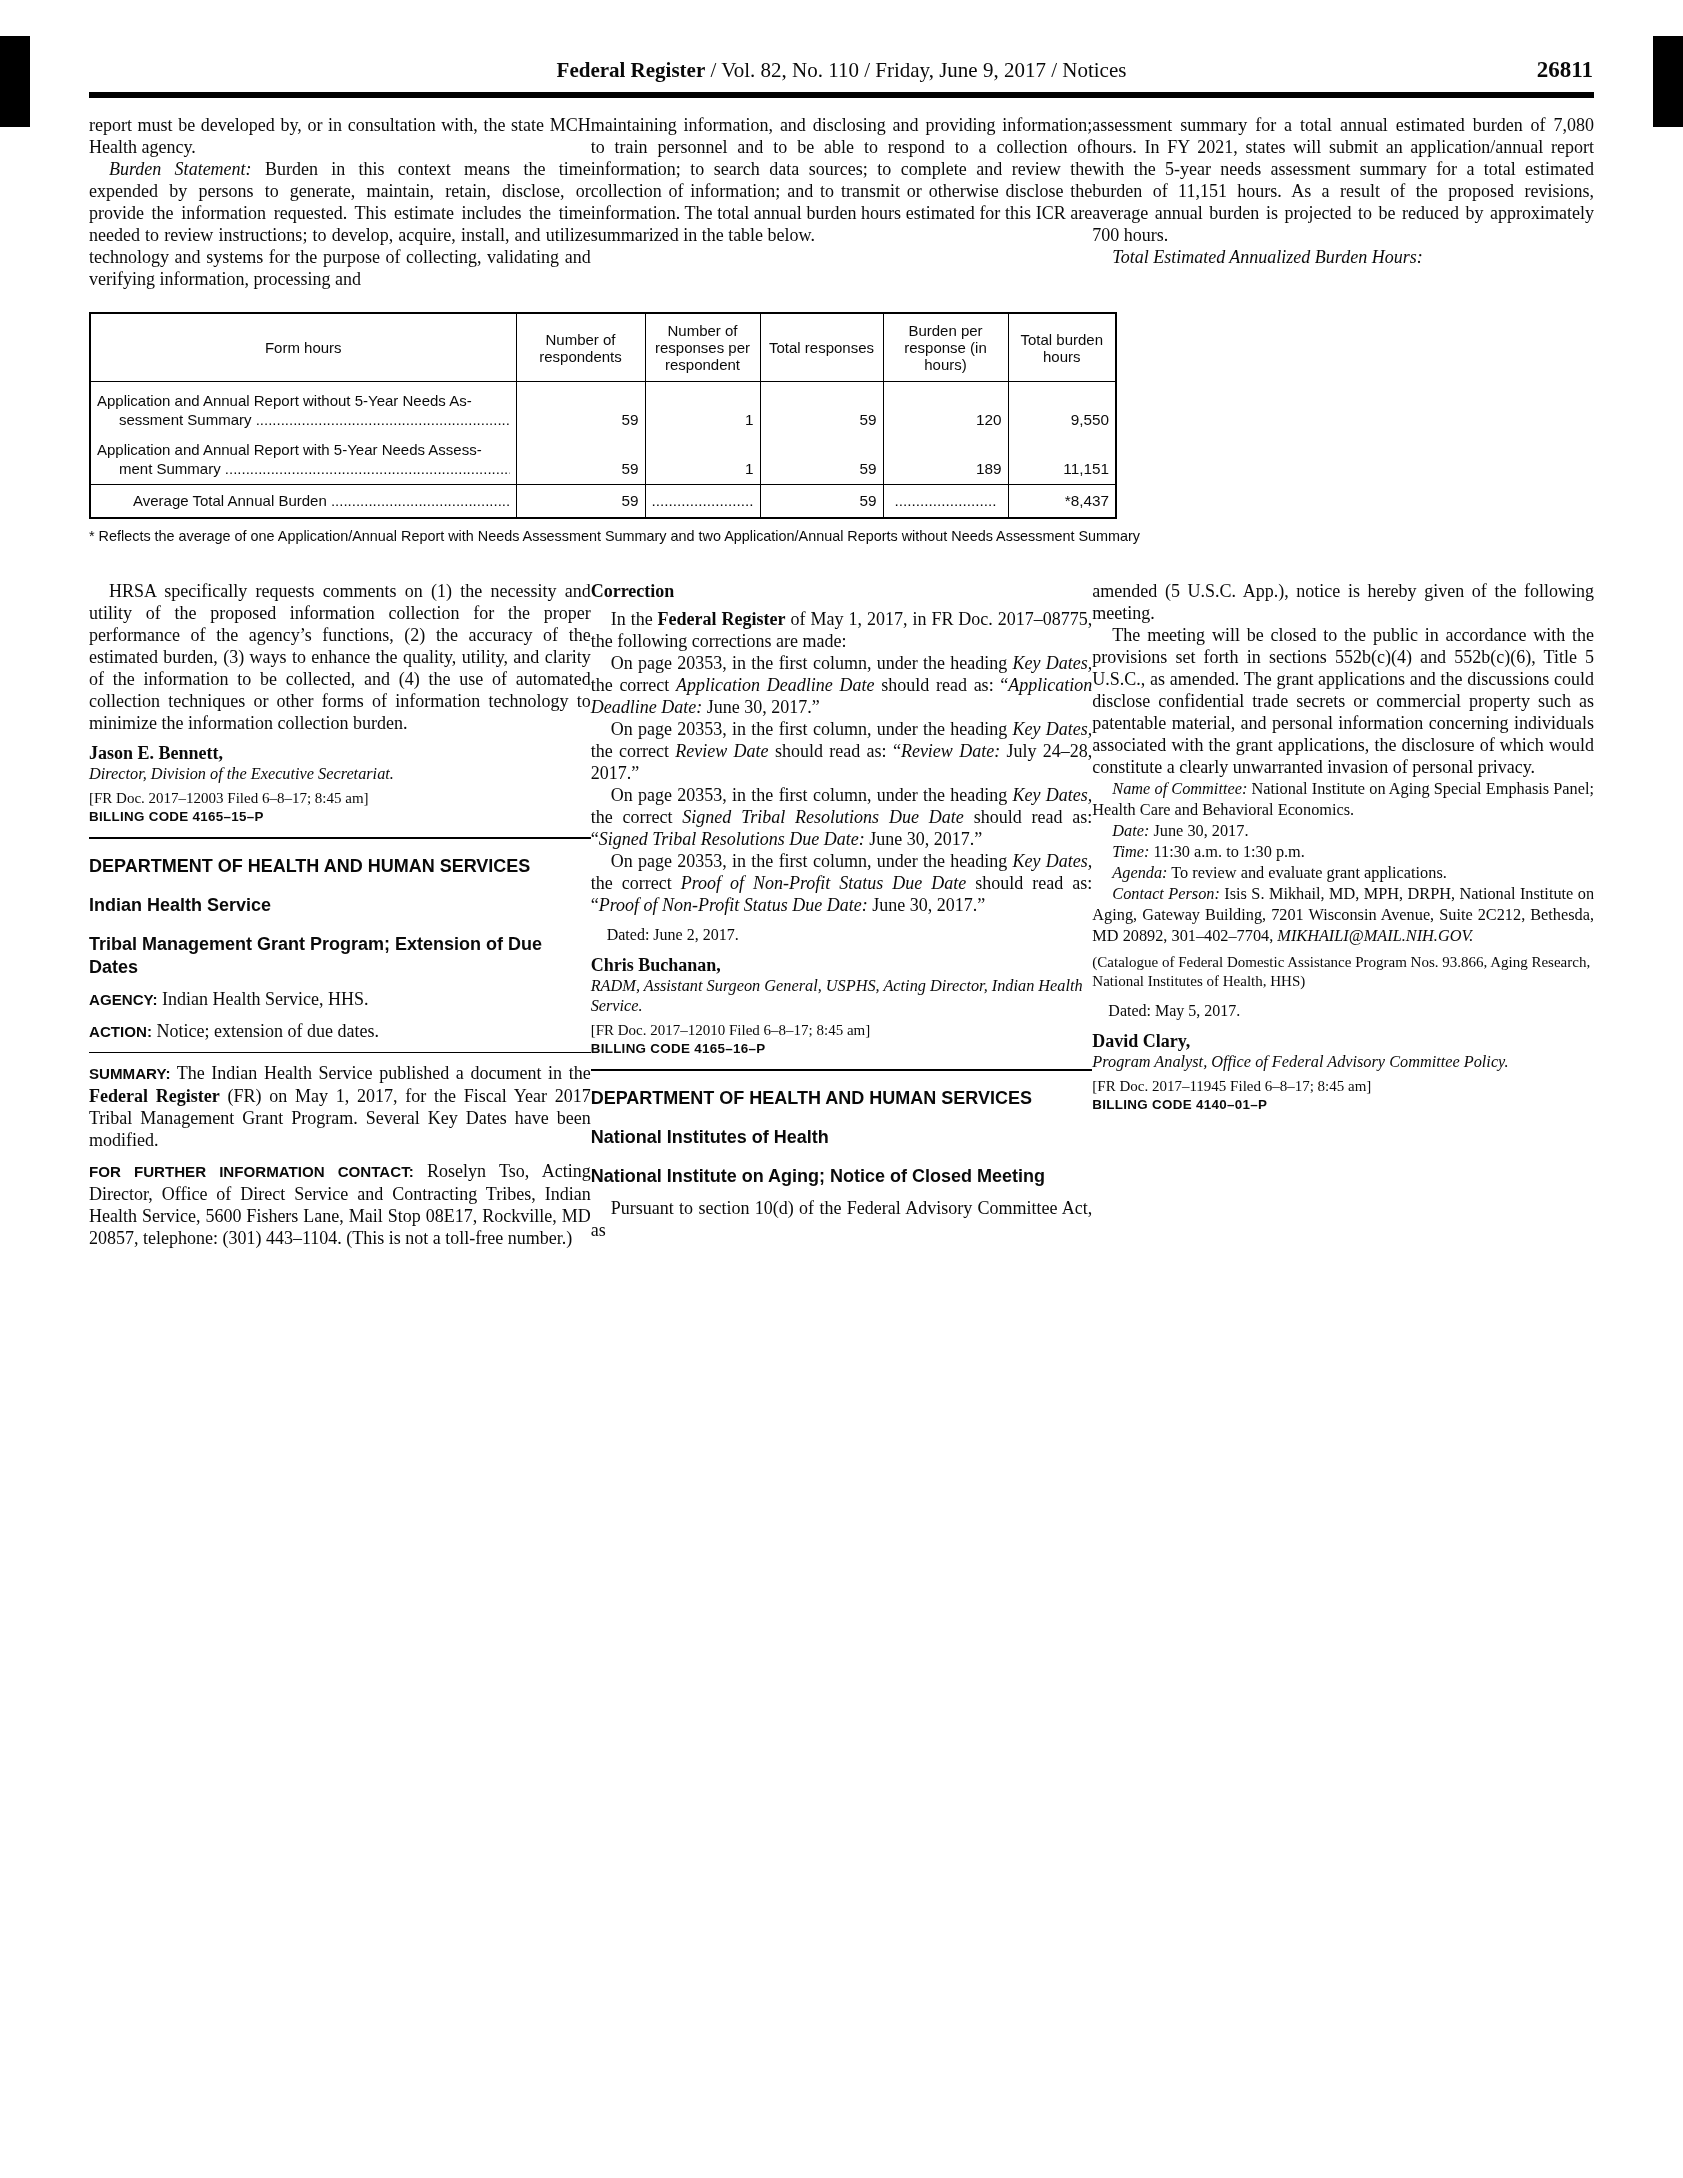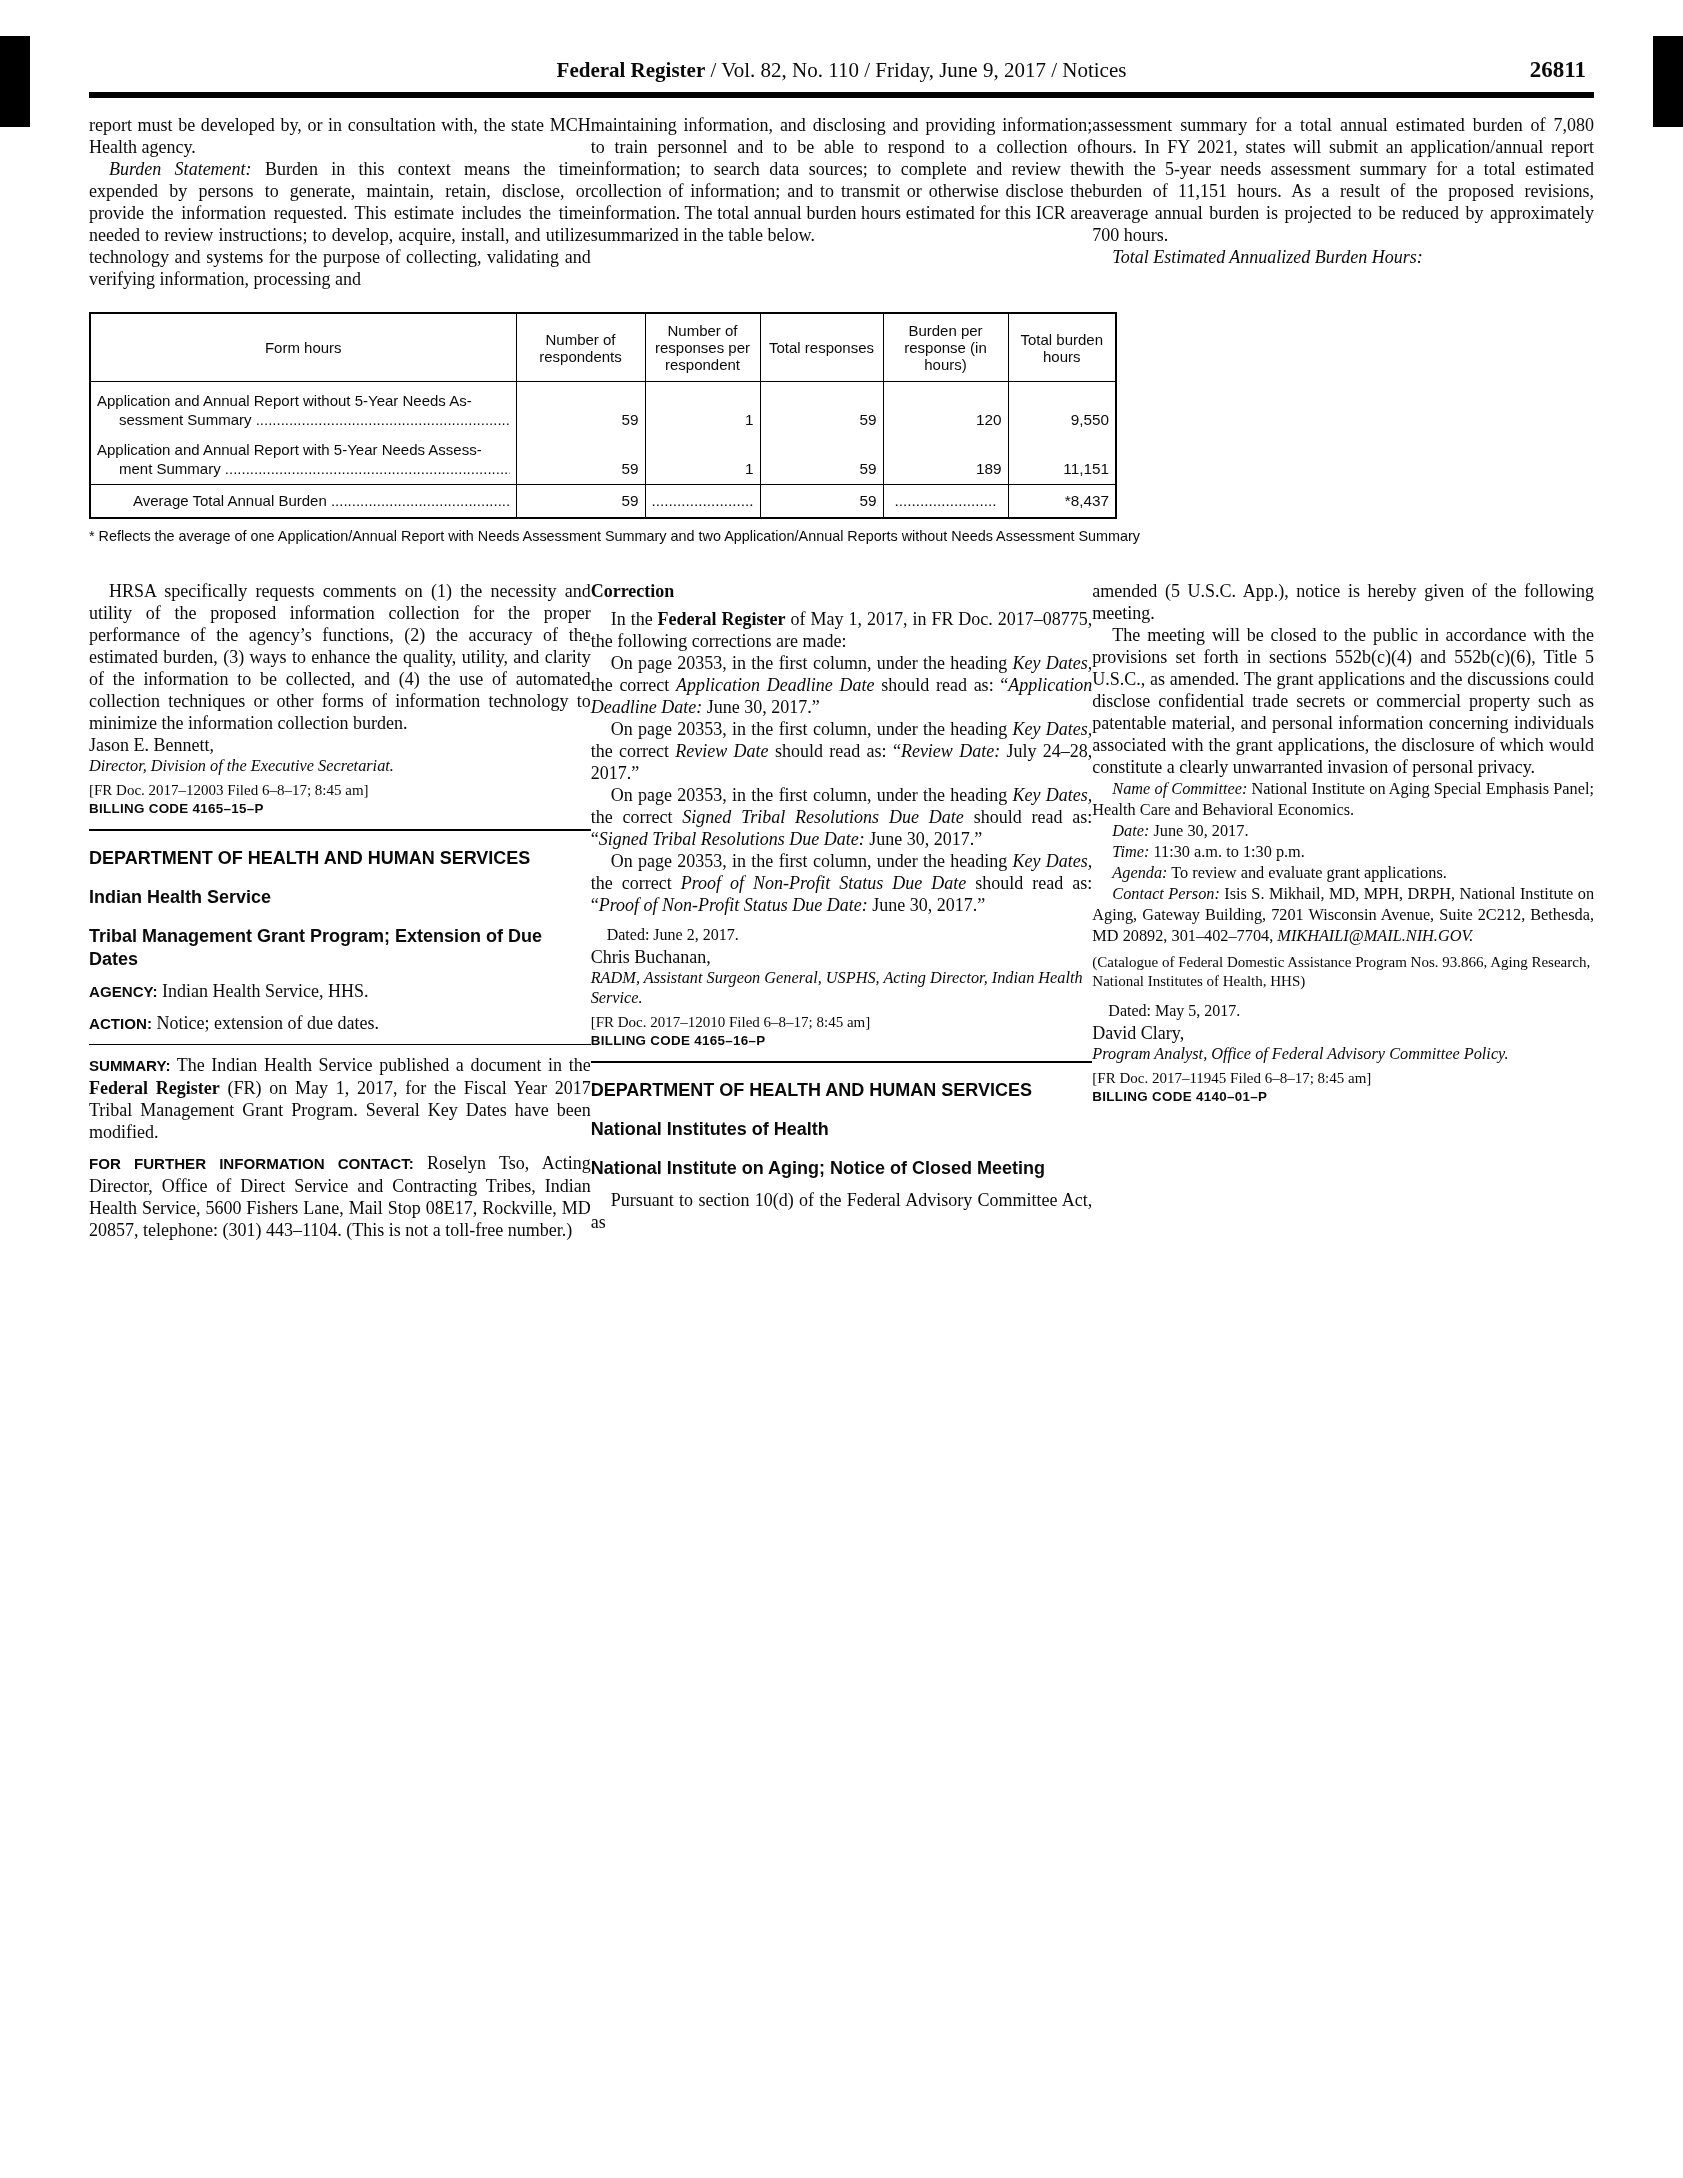--- a/index.html
+++ b/index.html
@@ -15,21 +15,21 @@
   }
   .reg-mark { position:absolute; width:30px; height:91px; background:#000; top:36px; }
   .reg-mark.left { left:0; }
   .reg-mark.right { right:0; }
 
   .content { position:absolute; left:89px; top:57px; width:1505px; }
 
   
   .fr-header { position:relative; text-align:center; font-size:21px; line-height:26px; }
   .fr-header .journal { font-weight:700; }
-  .fr-header .page-num { position:absolute; right:8px; top:0; font-weight:700; font-size:23px; }
+  .fr-header .page-num { position:absolute; right:1px; top:0; font-weight:700; font-size:23px; }
   .header-rule { height:6px; background:#000; margin-top:9px; }
 
   
   .cols { display:flex; }
   .cols.top { margin-top:16px; }
   .cols.bottom { margin-top:34px; }
   .col { flex:1 1 0; min-width:0; font-size:18px; line-height:22px; text-align:justify; overflow-wrap:break-word; }
 
   .para { margin:0; }
   .ind { text-indent:20px; }
@@ -45,21 +45,21 @@
   }
   .h-dept { margin-top:2px; }
   .h-sub { margin-top:16px; }
   .h-correction { font-weight:700; text-align:left; margin-bottom:6px; }
 
   .pre-item { margin-top:9px; }
   .rsb { font-family:"Liberation Sans", sans-serif; font-weight:700; font-size:0.84em; }
   .rb { font-weight:700; }
   .ri { font-style:italic; }
 
-  .sig-name { font-weight:400; text-align:left; margin-top:0; }
+  .sig-name { font-weight:700; text-align:left; margin-top:8px; }
   .sig-title { font-style:italic; text-align:left; font-size:16.3px; line-height:20px; }
   .frdoc { font-size:15px; line-height:19px; text-align:left; margin-top:5px; }
   .billing { font-family:"Liberation Sans", sans-serif; font-weight:700; font-size:13.4px; line-height:17px; letter-spacing:0.3px; text-align:left; }
   .dated { font-size:16px; text-indent:16px; text-align:left; margin-top:8px; }
   .detail { font-size:16.3px; line-height:21px; }
   .catalogue { font-size:15px; line-height:19.3px; text-align:left; margin-top:7px; }
 
   
   .table-section { margin-top:22px; }
   table.burden {

